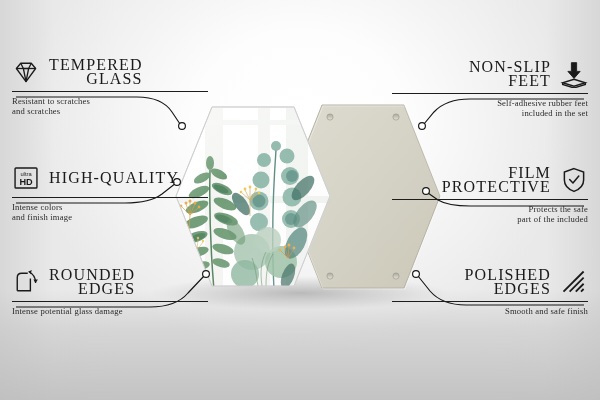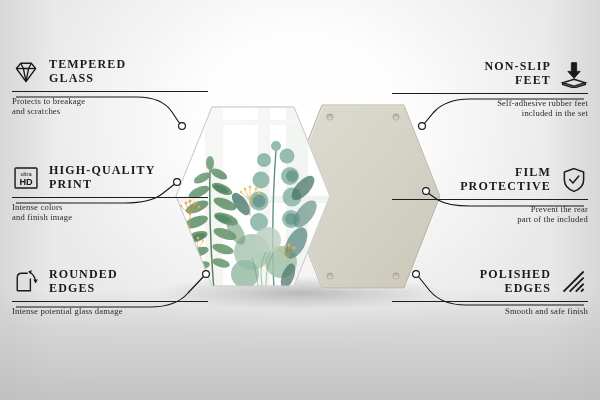--- a/index.html
+++ b/index.html
@@ -27,22 +27,22 @@
   
   .feat{position:absolute;width:196px;}
   .feat.left{left:12px;text-align:left;}
   .feat.right{right:12px;text-align:right;}
 
   .feat-head{display:flex;align-items:center;gap:9px;}
   .feat.right .feat-head{flex-direction:row-reverse;}
   .ico{width:28px;height:28px;flex:0 0 28px;display:block;}
   .feat-title{
     font-family:"Liberation Serif",serif;
-    font-size:12px;font-weight:700;letter-spacing:1.15px;
-    line-height:13.6px;color:#1a1a1a;text-transform:uppercase;
+    font-size:16px;font-weight:400;letter-spacing:1.15px;
+    line-height:13.6px;color:#1a1a1a;text-transform:uppercase;text-align:right;
   }
   .feat-rule{height:0;border-top:1.1px solid #1d1d1d;margin:5px 0 4px;}
   .feat-desc{
     font-family:"Liberation Serif",serif;
     font-size:8.6px;line-height:10.4px;color:#2a2a2a;letter-spacing:.18px;
   }
 
   
   #product{position:absolute;left:0;top:0;width:600px;height:400px;pointer-events:none;}
 </style>
@@ -260,35 +260,34 @@
           <path d="M13,12 L19,12"></path>
         </g>
       </svg>
       <div class="feat-title">
         <div>TEMPERED</div>
         <div>GLASS</div>
       </div>
     </div>
     <div class="feat-rule"></div>
     <div class="feat-desc">
-      <div>Protects to breakage</div>
+      <div>Resistant to scratches</div>
       <div>and scratches</div>
     </div>
   </div>
 
   <div class="feat left" style="top:164px;">
     <div class="feat-head">
       <svg class="ico" viewBox="0 0 32 32">
         <rect x="3.5" y="4.5" width="25" height="23" rx="1" fill="none" stroke="#1a1a1a" stroke-width="1.6"></rect>
         <text x="16" y="14.2" text-anchor="middle" font-family="Liberation Sans, sans-serif" font-size="6.6" fill="#1a1a1a">ultra</text>
         <text x="16" y="24.2" text-anchor="middle" font-family="Liberation Sans, sans-serif" font-size="10.5" font-weight="bold" fill="#1a1a1a">HD</text>
       </svg>
       <div class="feat-title">
         <div>HIGH-QUALITY</div>
-        <div>PRINT</div>
       </div>
     </div>
     <div class="feat-rule"></div>
     <div class="feat-desc">
       <div>Intense colors</div>
       <div>and finish image</div>
     </div>
   </div>
 
   <div class="feat left" style="top:268px;">
@@ -336,21 +335,21 @@
         <path d="M16,3 L27,7 L27,16 Q27,25 16,29 Q5,25 5,16 L5,7 Z" fill="none" stroke="#1a1a1a" stroke-width="1.7"></path>
         <path d="M11,15.5 L14.8,19.5 L21.5,11.5" fill="none" stroke="#1a1a1a" stroke-width="1.7" stroke-linecap="round" stroke-linejoin="round"></path>
       </svg>
       <div class="feat-title">
         <div>FILM</div>
         <div>PROTECTIVE</div>
       </div>
     </div>
     <div class="feat-rule"></div>
     <div class="feat-desc">
-      <div>Prevent the rear</div>
+      <div>Protects the safe</div>
       <div>part of the included</div>
     </div>
   </div>
 
   <div class="feat right" style="top:268px;">
     <div class="feat-head">
       <svg class="ico" viewBox="0 0 32 32">
         <g stroke="#1a1a1a" stroke-width="2.1" stroke-linecap="butt">
           <path d="M4,27 L27,4"></path>
           <path d="M11,27 L27,11"></path>

